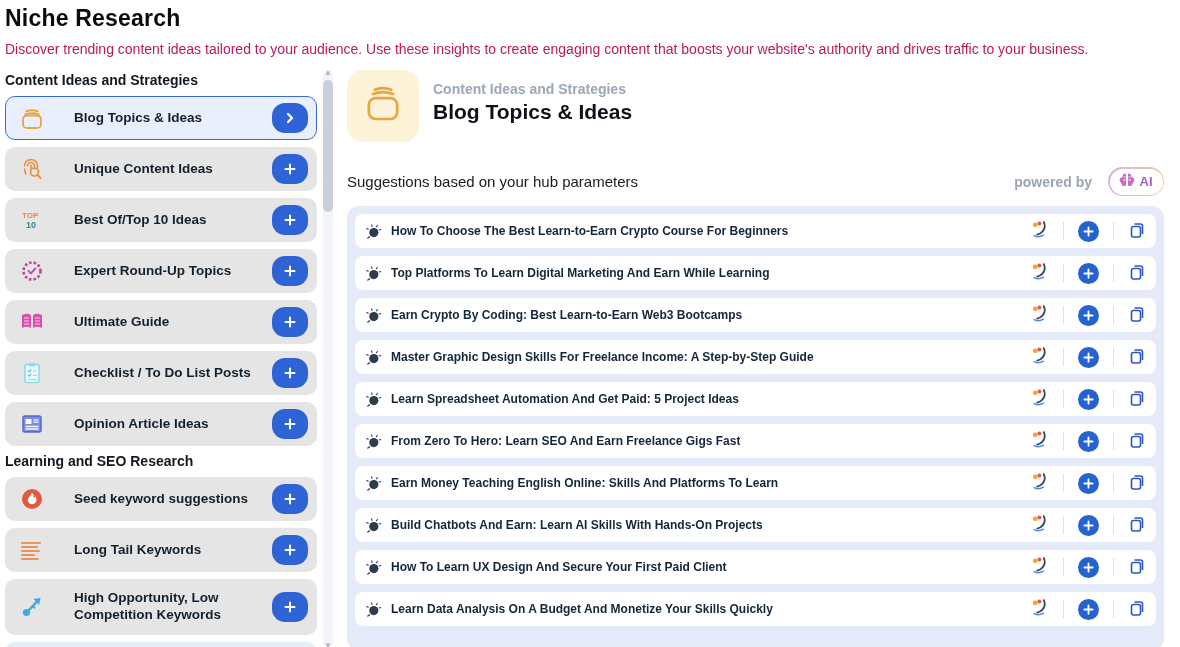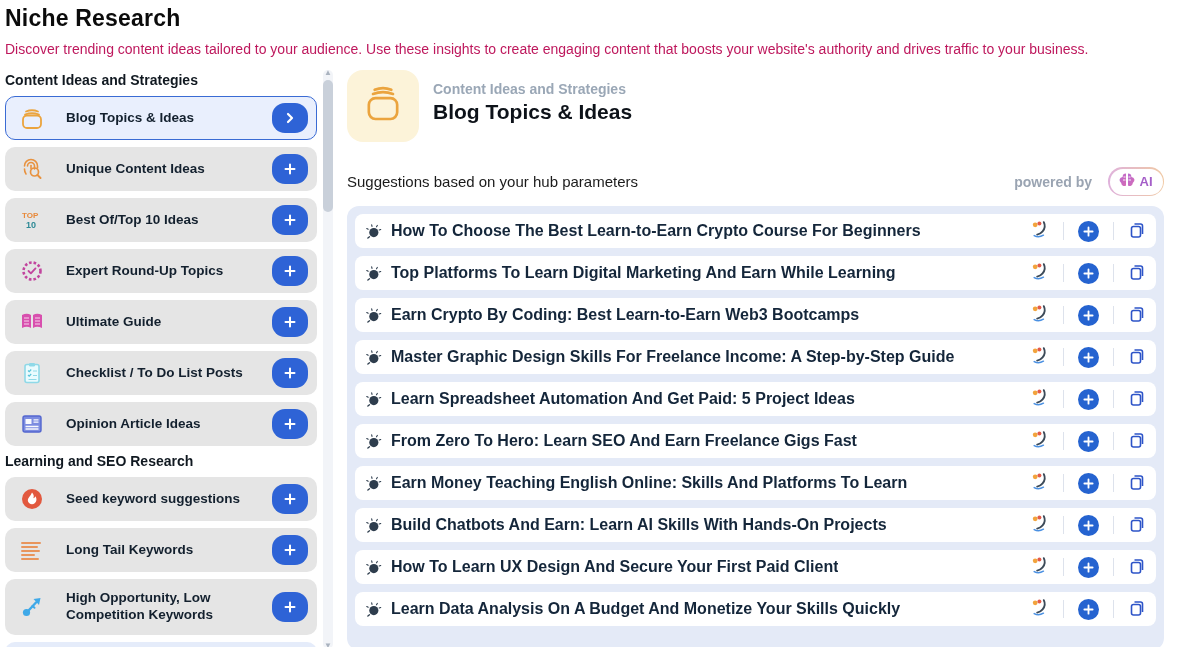--- a/index.html
+++ b/index.html
@@ -16,21 +16,21 @@
 
   
   aside { width:312px; flex:0 0 312px; overflow:hidden; }
   .side-heading { font-size:14px; font-weight:800; color:#101820; margin:2px 0 8px 0; }
   .side-item { display:flex; align-items:center; background:#e5e5e5; border-radius:10px;
                height:44px; padding:0 8px 0 12px; margin-bottom:7px; border:1.5px solid transparent;
                cursor:pointer; }
   .side-item.selected { background:#e9effd; border-color:#3a6bd4; }
   .side-item.tall { height:56px; }
   .side-icon { width:28px; height:24px; display:flex; align-items:center; justify-content:center;
-               margin-right:20px; flex:0 0 28px; }
+               margin-right:28px; flex:0 0 28px; }
   .side-label { font-size:13.5px; font-weight:700; color:#13202e; line-height:1.25; padding-right:8px; }
   .side-btn { margin-left:auto; width:36px; height:30px; border-radius:13px; background:#2e63d6;
               border:none; color:#fff; display:flex; align-items:center; justify-content:center;
               cursor:pointer; flex:0 0 36px; }
   .side-btn svg { display:block; }
   .partial-card { background:#e5ecfa; border-radius:10px 10px 0 0; height:10px; margin-top:0; }
 
   
   .scroll-col { width:10px; flex:0 0 10px; margin:0 14px 0 6px; position:relative;
                 background:#f2f4f8; border-radius:5px; }
@@ -56,21 +56,21 @@
               background:linear-gradient(90deg,#dfb2dc,#f0c9a4); cursor:default; }
   .ai-badge-inner { background:#fff; border-radius:15px; display:flex; align-items:center;
                     gap:4px; padding:3px 10px 3px 8px; }
   .ai-txt { font-size:13px; font-weight:700; color:#a55fc8; }
 
   .sugg-card { margin-top:10px; background:#e4eaf7; border-radius:12px; padding:8px; }
   .sugg-row { display:flex; align-items:center; background:#ffffff; border-radius:8px;
               height:34px; padding:0 10px 0 10px; margin-bottom:8px; }
   .sugg-row:last-child { margin-bottom:16px; }
   .row-bulb { flex:0 0 18px; margin-right:8px; display:flex; align-items:center; }
-  .row-title { font-size:16px; font-weight:700; color:#14263a; white-space:nowrap;
+  .row-title { font-size:12px; font-weight:700; color:#14263a; white-space:nowrap;
                overflow:hidden; text-overflow:ellipsis; }
   .row-actions { margin-left:auto; display:flex; align-items:center; }
   .row-divider { width:1px; height:18px; background:#dde2ec; margin:0 14px; }
   .icon-btn { background:none; border:none; padding:0; cursor:pointer; display:flex;
               align-items:center; justify-content:center; }
   .plus-circle { width:21px; height:21px; border-radius:50%; background:#2563d0; color:#fff;
                  display:flex; align-items:center; justify-content:center; }
 </style>
 </head>
 <body>

